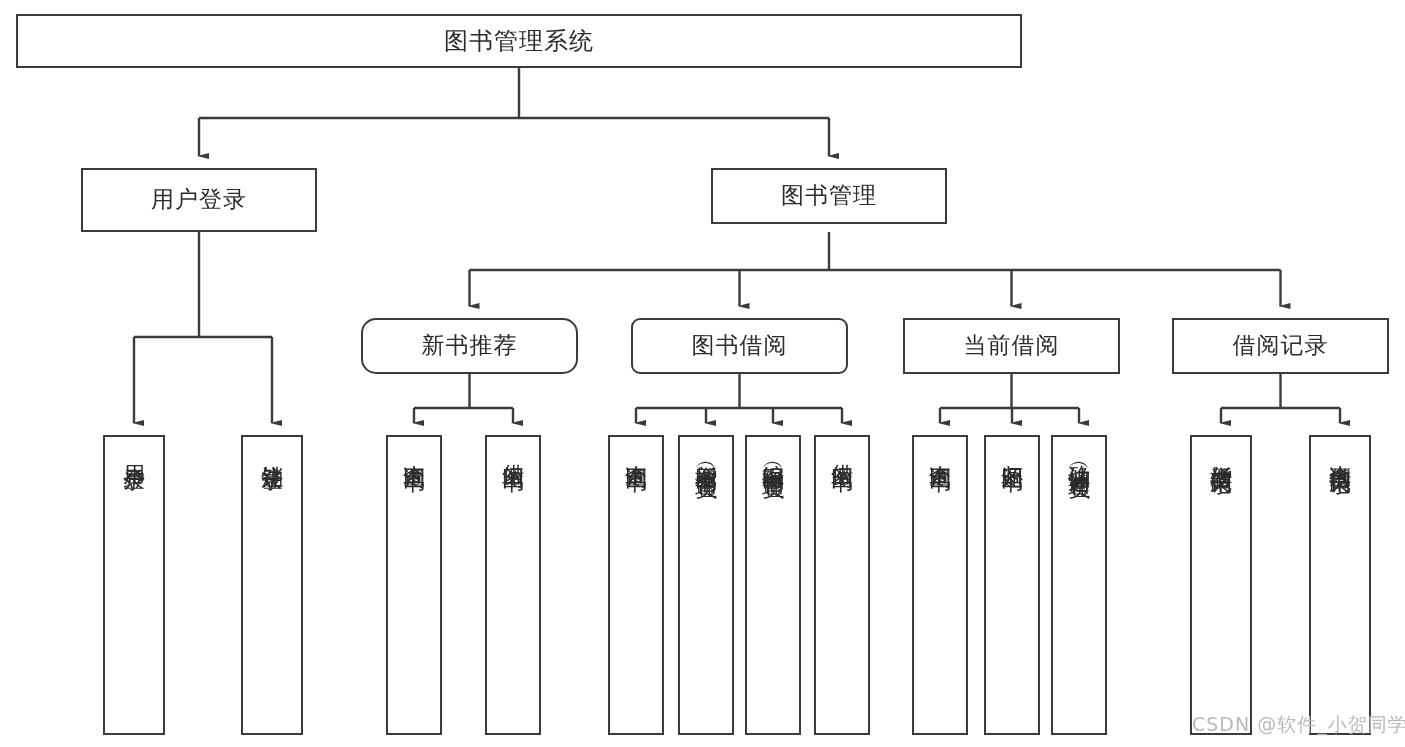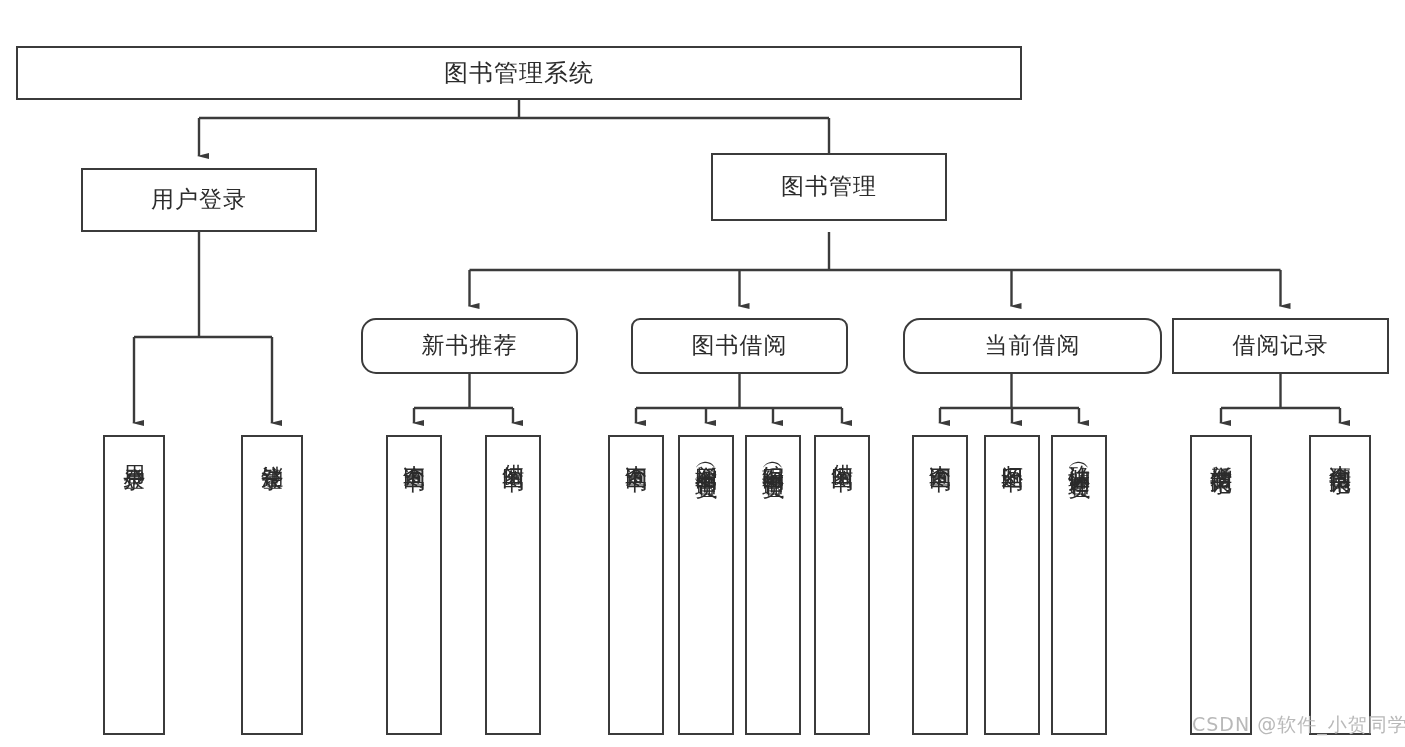--- a/index.html
+++ b/index.html
@@ -50,21 +50,20 @@
     writing-mode: vertical-rl;
     text-orientation: upright;
     font-size: 22px;
     line-height: 1.12;
     letter-spacing: 2px;
     white-space: nowrap;
     color: #2b2b2b;
   }
   .node.root {
     font-size: 24px;
-    margin-top: 32px;
   }
   .watermark {
     position: absolute;
     font-size: 19px;
     color: #b9b9b9;
     letter-spacing: 1px;
     white-space: nowrap;
     font-family: "DejaVu Sans", "Liberation Sans", sans-serif;
   }
 </style>
@@ -115,30 +114,30 @@
       </g>
   </svg>
 
   <div id="nodes-layer">
       <div class="node horiz root" style="left: 16px; top: 14px; width: 1006px; height: 54px;">
         <span>图书管理系统</span>
       </div>
       <div class="node horiz" style="left: 81px; top: 168px; width: 236px; height: 64px;">
         <span>用户登录</span>
       </div>
-      <div class="node horiz" style="left: 711px; top: 153px; width: 236px; height: 68px;">
+      <div class="node horiz" style="left: 711px; top: 168px; width: 236px; height: 56px;">
         <span>图书管理</span>
       </div>
       <div class="node horiz" style="left: 361px; top: 318px; width: 217px; height: 56px; border-radius: 15px;">
         <span>新书推荐</span>
       </div>
       <div class="node horiz" style="left: 631px; top: 318px; width: 217px; height: 56px; border-radius: 9px;">
         <span>图书借阅</span>
       </div>
-      <div class="node horiz" style="left: 903px; top: 318px; width: 259px; height: 56px; border-radius: 17px;">
+      <div class="node horiz" style="left: 903px; top: 318px; width: 217px; height: 56px;">
         <span>当前借阅</span>
       </div>
       <div class="node horiz" style="left: 1172px; top: 318px; width: 217px; height: 56px; align-items: center;">
         <span>借阅记录</span>
       </div>
       <div class="node vert" style="left: 103px; top: 435px; width: 62px; height: 300px;">
         <span class="vlabel">用户登录</span>
       </div>
       <div class="node vert" style="left: 241px; top: 435px; width: 62px; height: 300px;">
         <span class="vlabel">注销登录</span>

